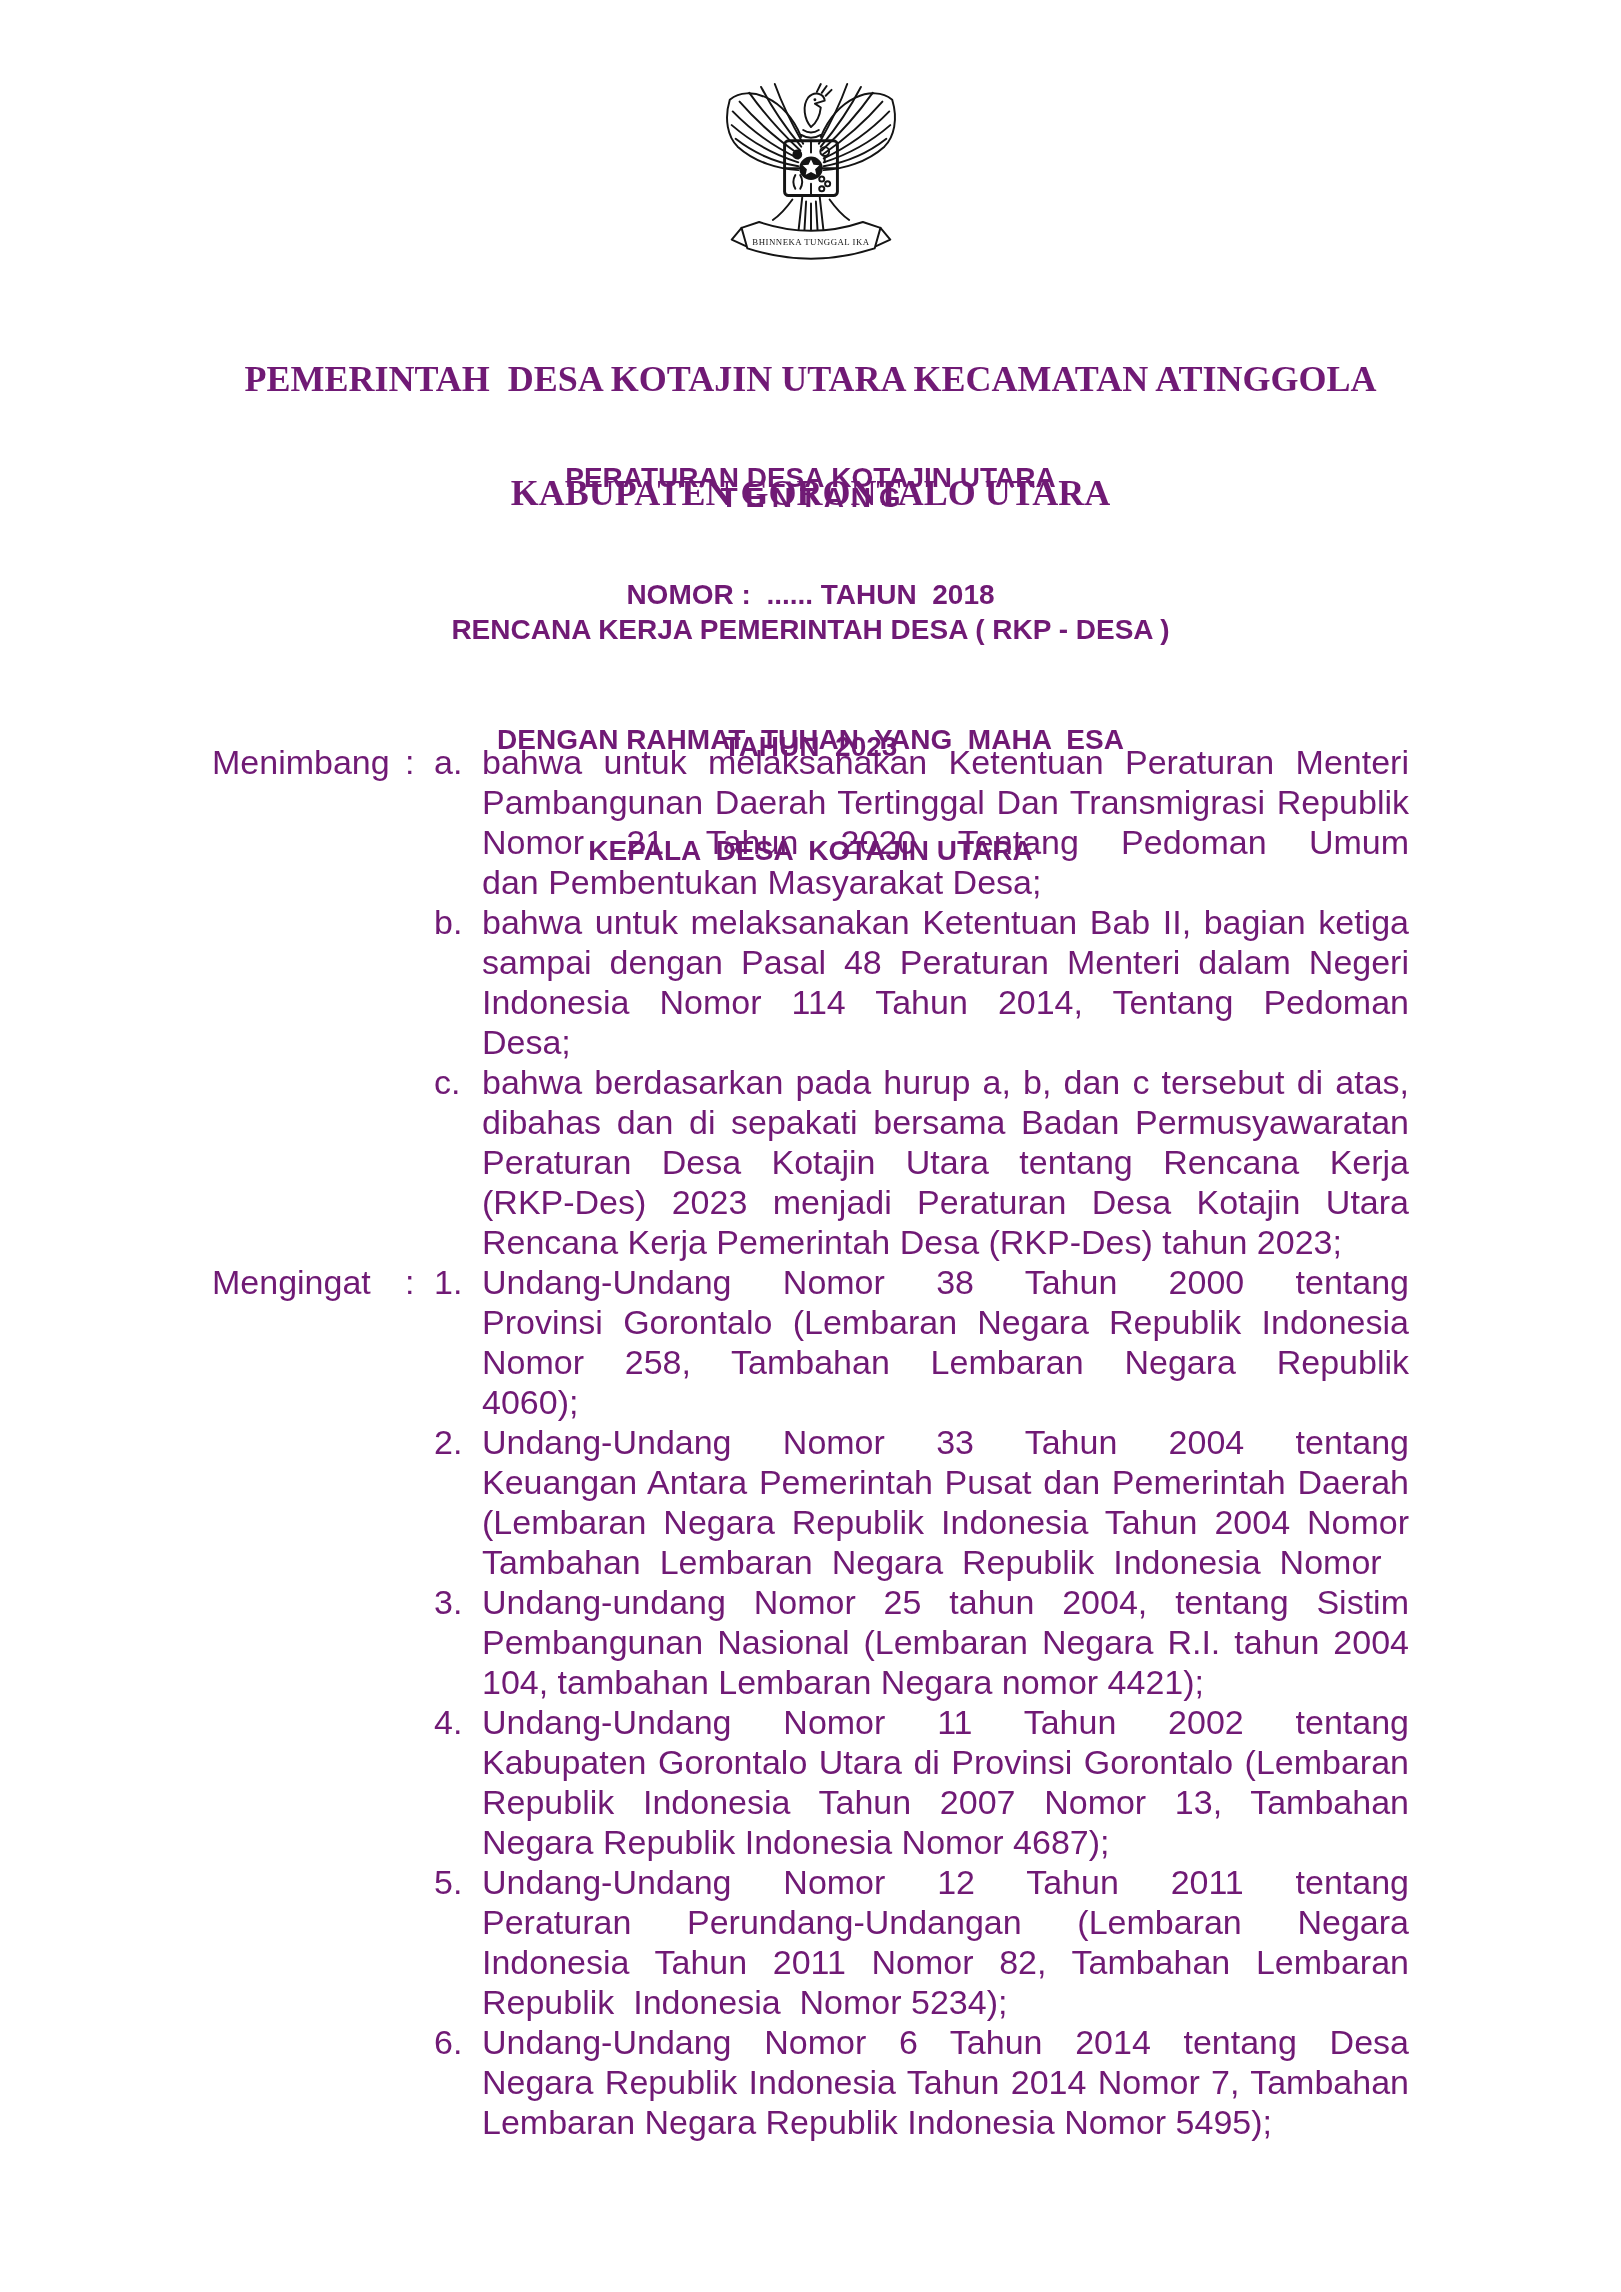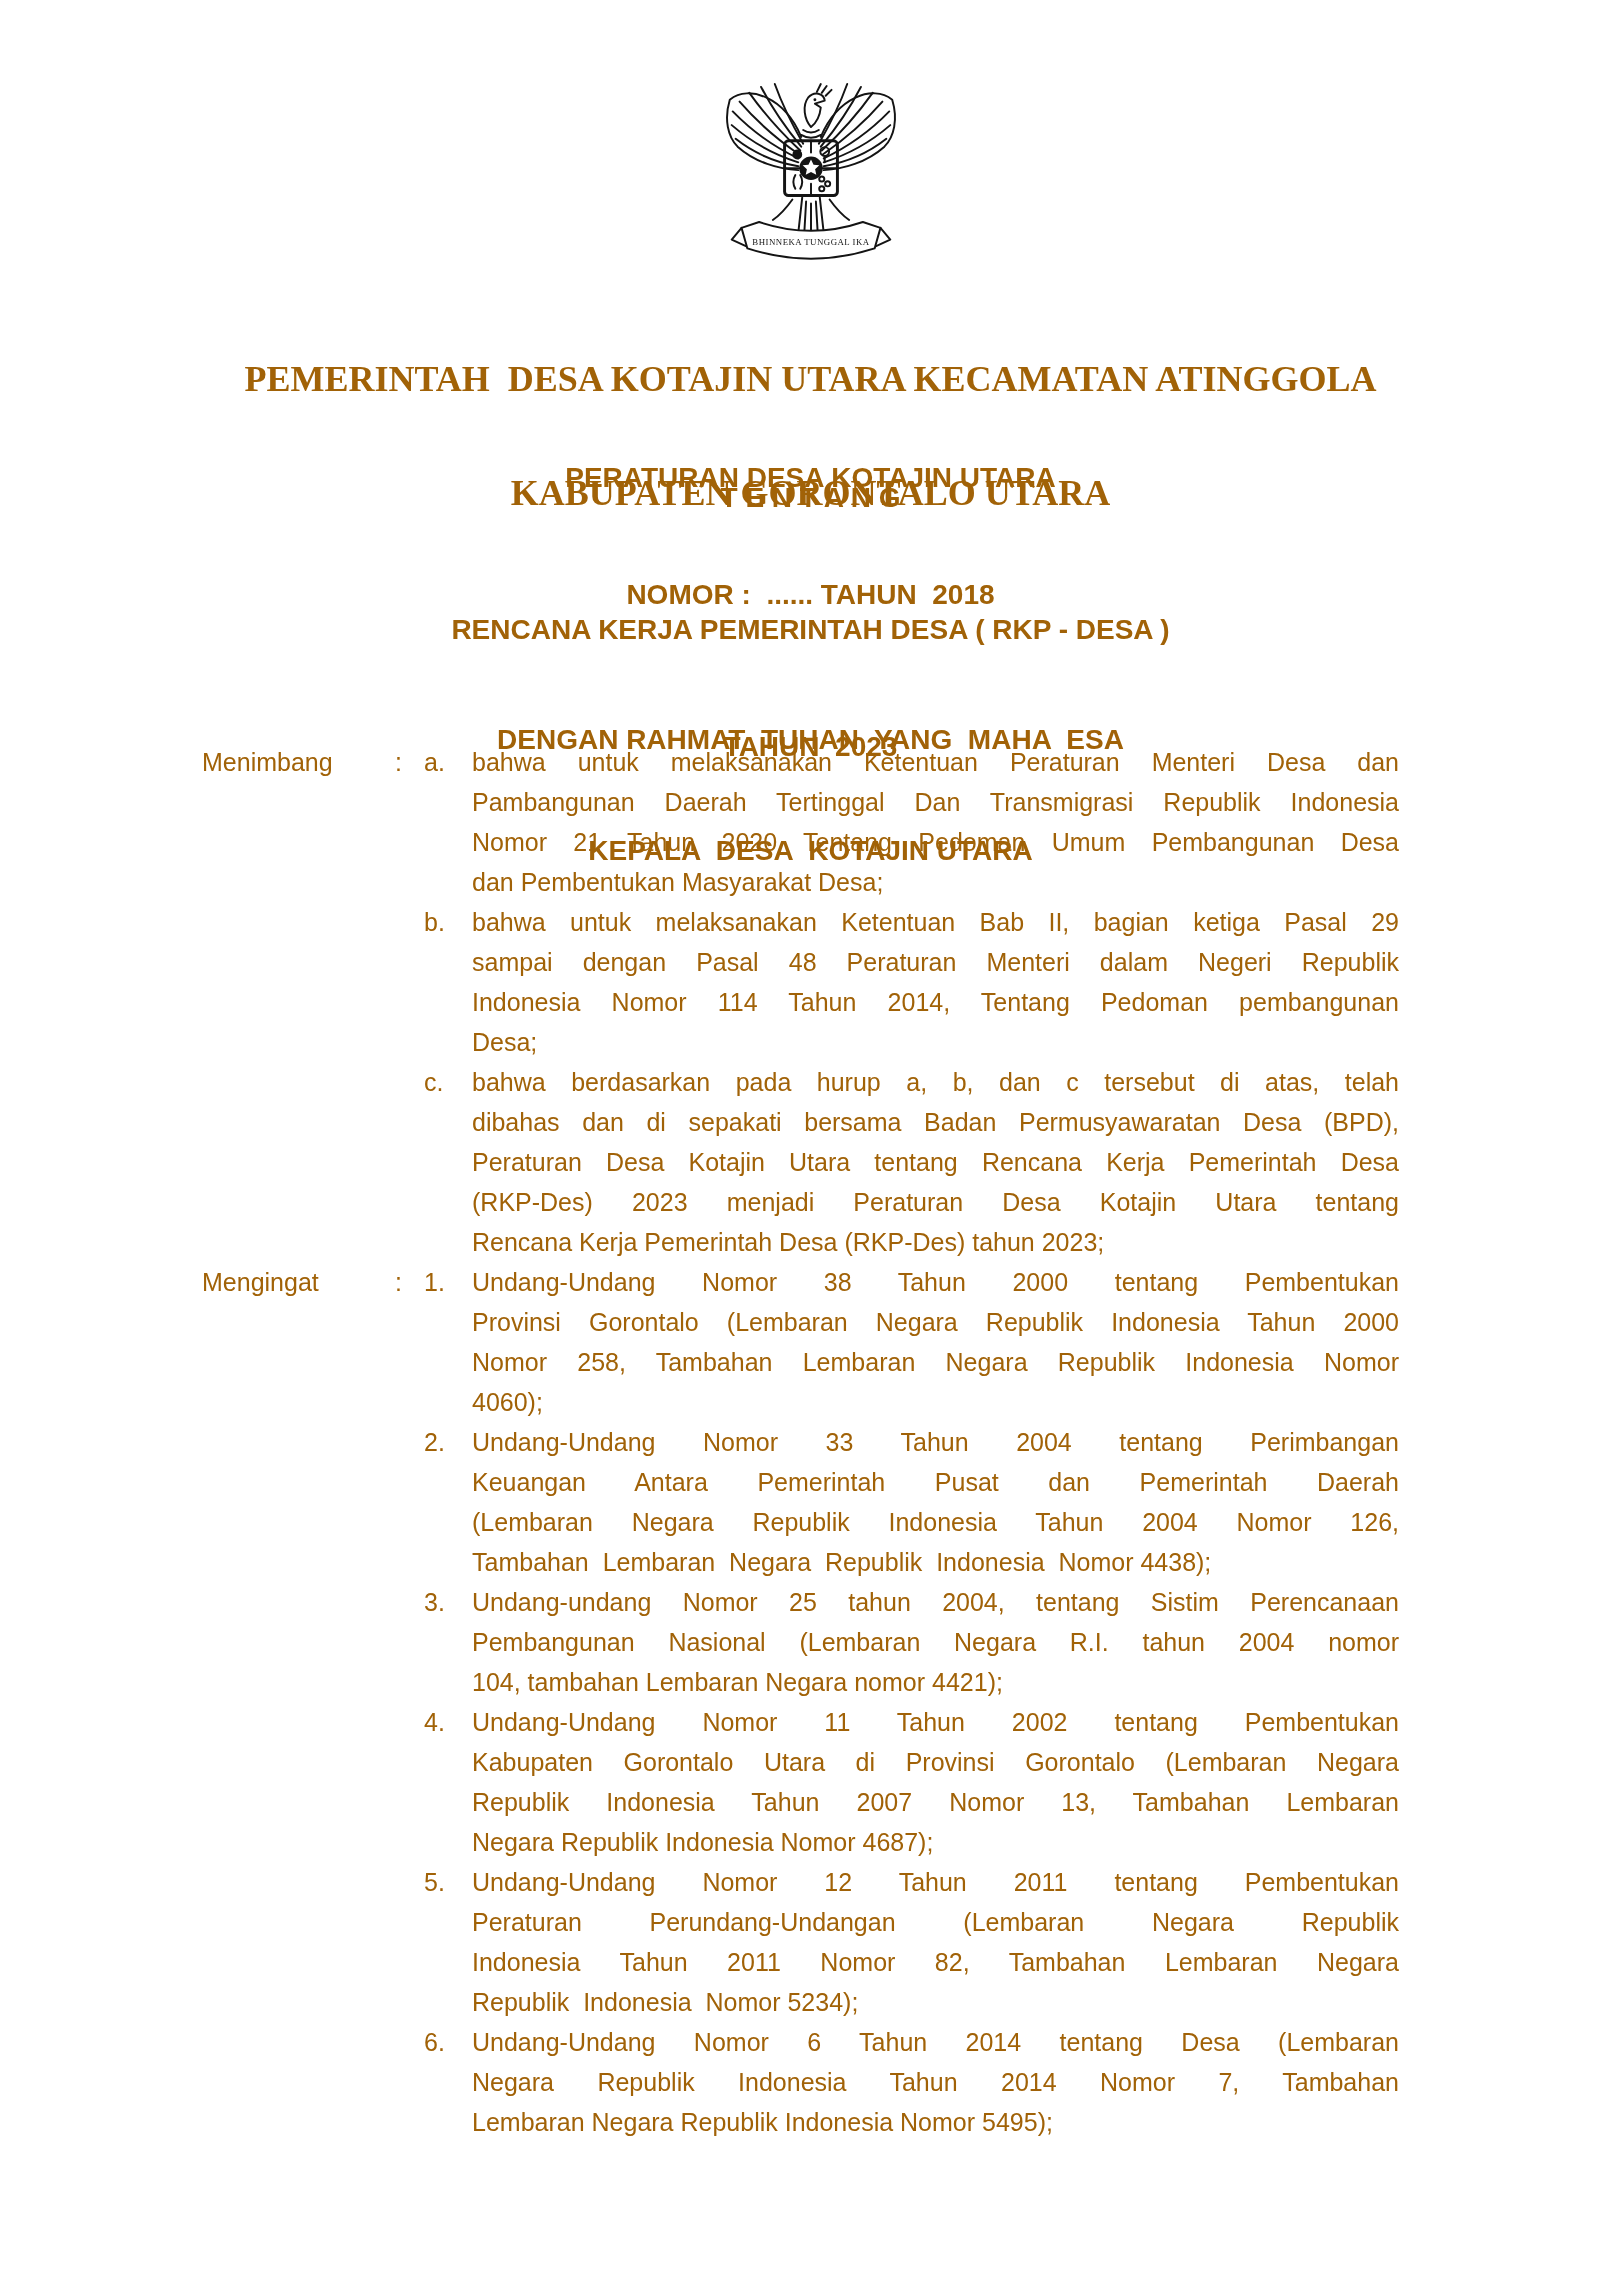--- a/index.html
+++ b/index.html
@@ -1,40 +1,40 @@
 <!DOCTYPE html>
 <html><head>
 <meta charset="utf-8">
 <style>
   html,body { margin:0; padding:0; background:#e8e8e8; }
   .page {
     position:relative; width:1621px; height:2293px;
-    background:#ffffff; color:#a16207; overflow:hidden;
+    background:#ffffff; color:#701a75; overflow:hidden;
     font-family:"Liberation Sans", sans-serif;
   }
   .emblem {
     position:absolute; top:76px; left:50%; transform:translateX(-50%);
     width:182px; height:201px;
   }
   .gov-header {
     position:absolute; top:284px; left:0; width:100%;
     text-align:center; font-family:"Liberation Serif", serif;
     font-weight:bold; font-size:36px; line-height:38px; white-space:pre-wrap;
   }
   .center-sans {
     position:absolute; left:0; width:100%; text-align:center;
     font-weight:bold; font-size:28px; line-height:39px; white-space:pre-wrap;
   }
   .blk-regulation { top:380px; }
   .blk-tentang    { top:478px; }
   .blk-subject    { top:532px; }
   .blk-invocation { top:647px; line-height:37px; }
   .preamble {
-    position:absolute; top:742px; left:202px; width:1197px;
-    font-size:25px;
+    position:absolute; top:742px; left:212px; width:1197px;
+    font-size:34px;
   }
   .sec-row  { display:flex; align-items:flex-start; }
   .sec-label{ width:193px; flex:0 0 193px; }
   .sec-colon{ width:29px;  flex:0 0 29px; }
   .sec-items{ flex:1 1 auto; min-width:0; }
   .item-row { display:flex; align-items:flex-start; }
   .item-marker{ width:48px; flex:0 0 48px; }
   .item-text{ flex:1 1 auto; min-width:0; }
   .tline {
     height:40px; line-height:40px; overflow:hidden; white-space:pre-wrap;

